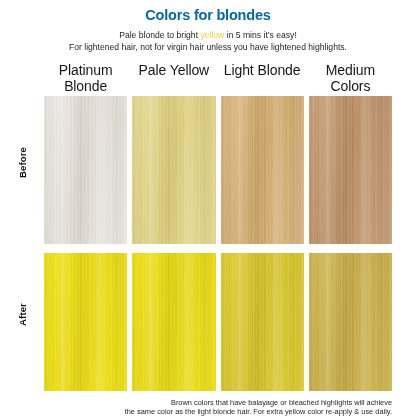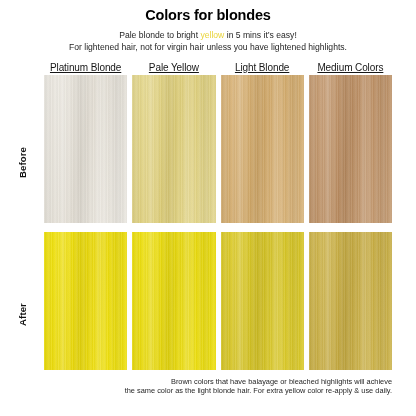--- a/index.html
+++ b/index.html
@@ -18,21 +18,21 @@
 
   
   .header {
     padding-top: 7px;
     text-align: center;
   }
   .title {
     font-size: 14.5px;
     font-weight: bold;
     letter-spacing: -0.2px;
-    color: #000000;
+    color: #0369a1;
     line-height: 1.2;
     margin: 0 0 6px 0;
   }
   .subtitle {
     font-size: 8.6px;
     line-height: 11.6px;
     color: #1f1f1f;
     padding: 0 14px;
   }
   .subtitle .hl {
@@ -43,24 +43,23 @@
   
   .col-headers {
     display: flex;
     margin: 8px 0 2px 44px;
     width: 348px;
     gap: 5px;
   }
   .col-header {
     flex: 1 1 0;
     text-align: center;
-    font-size: 10px;
+    font-size: 14px;
     color: #161616;
     letter-spacing: -0.1px;
-    text-decoration: underline;
   }
 
   
   .grid {
     position: relative;
     margin-left: 44px;
     width: 348px;
   }
   .row {
     display: flex;

